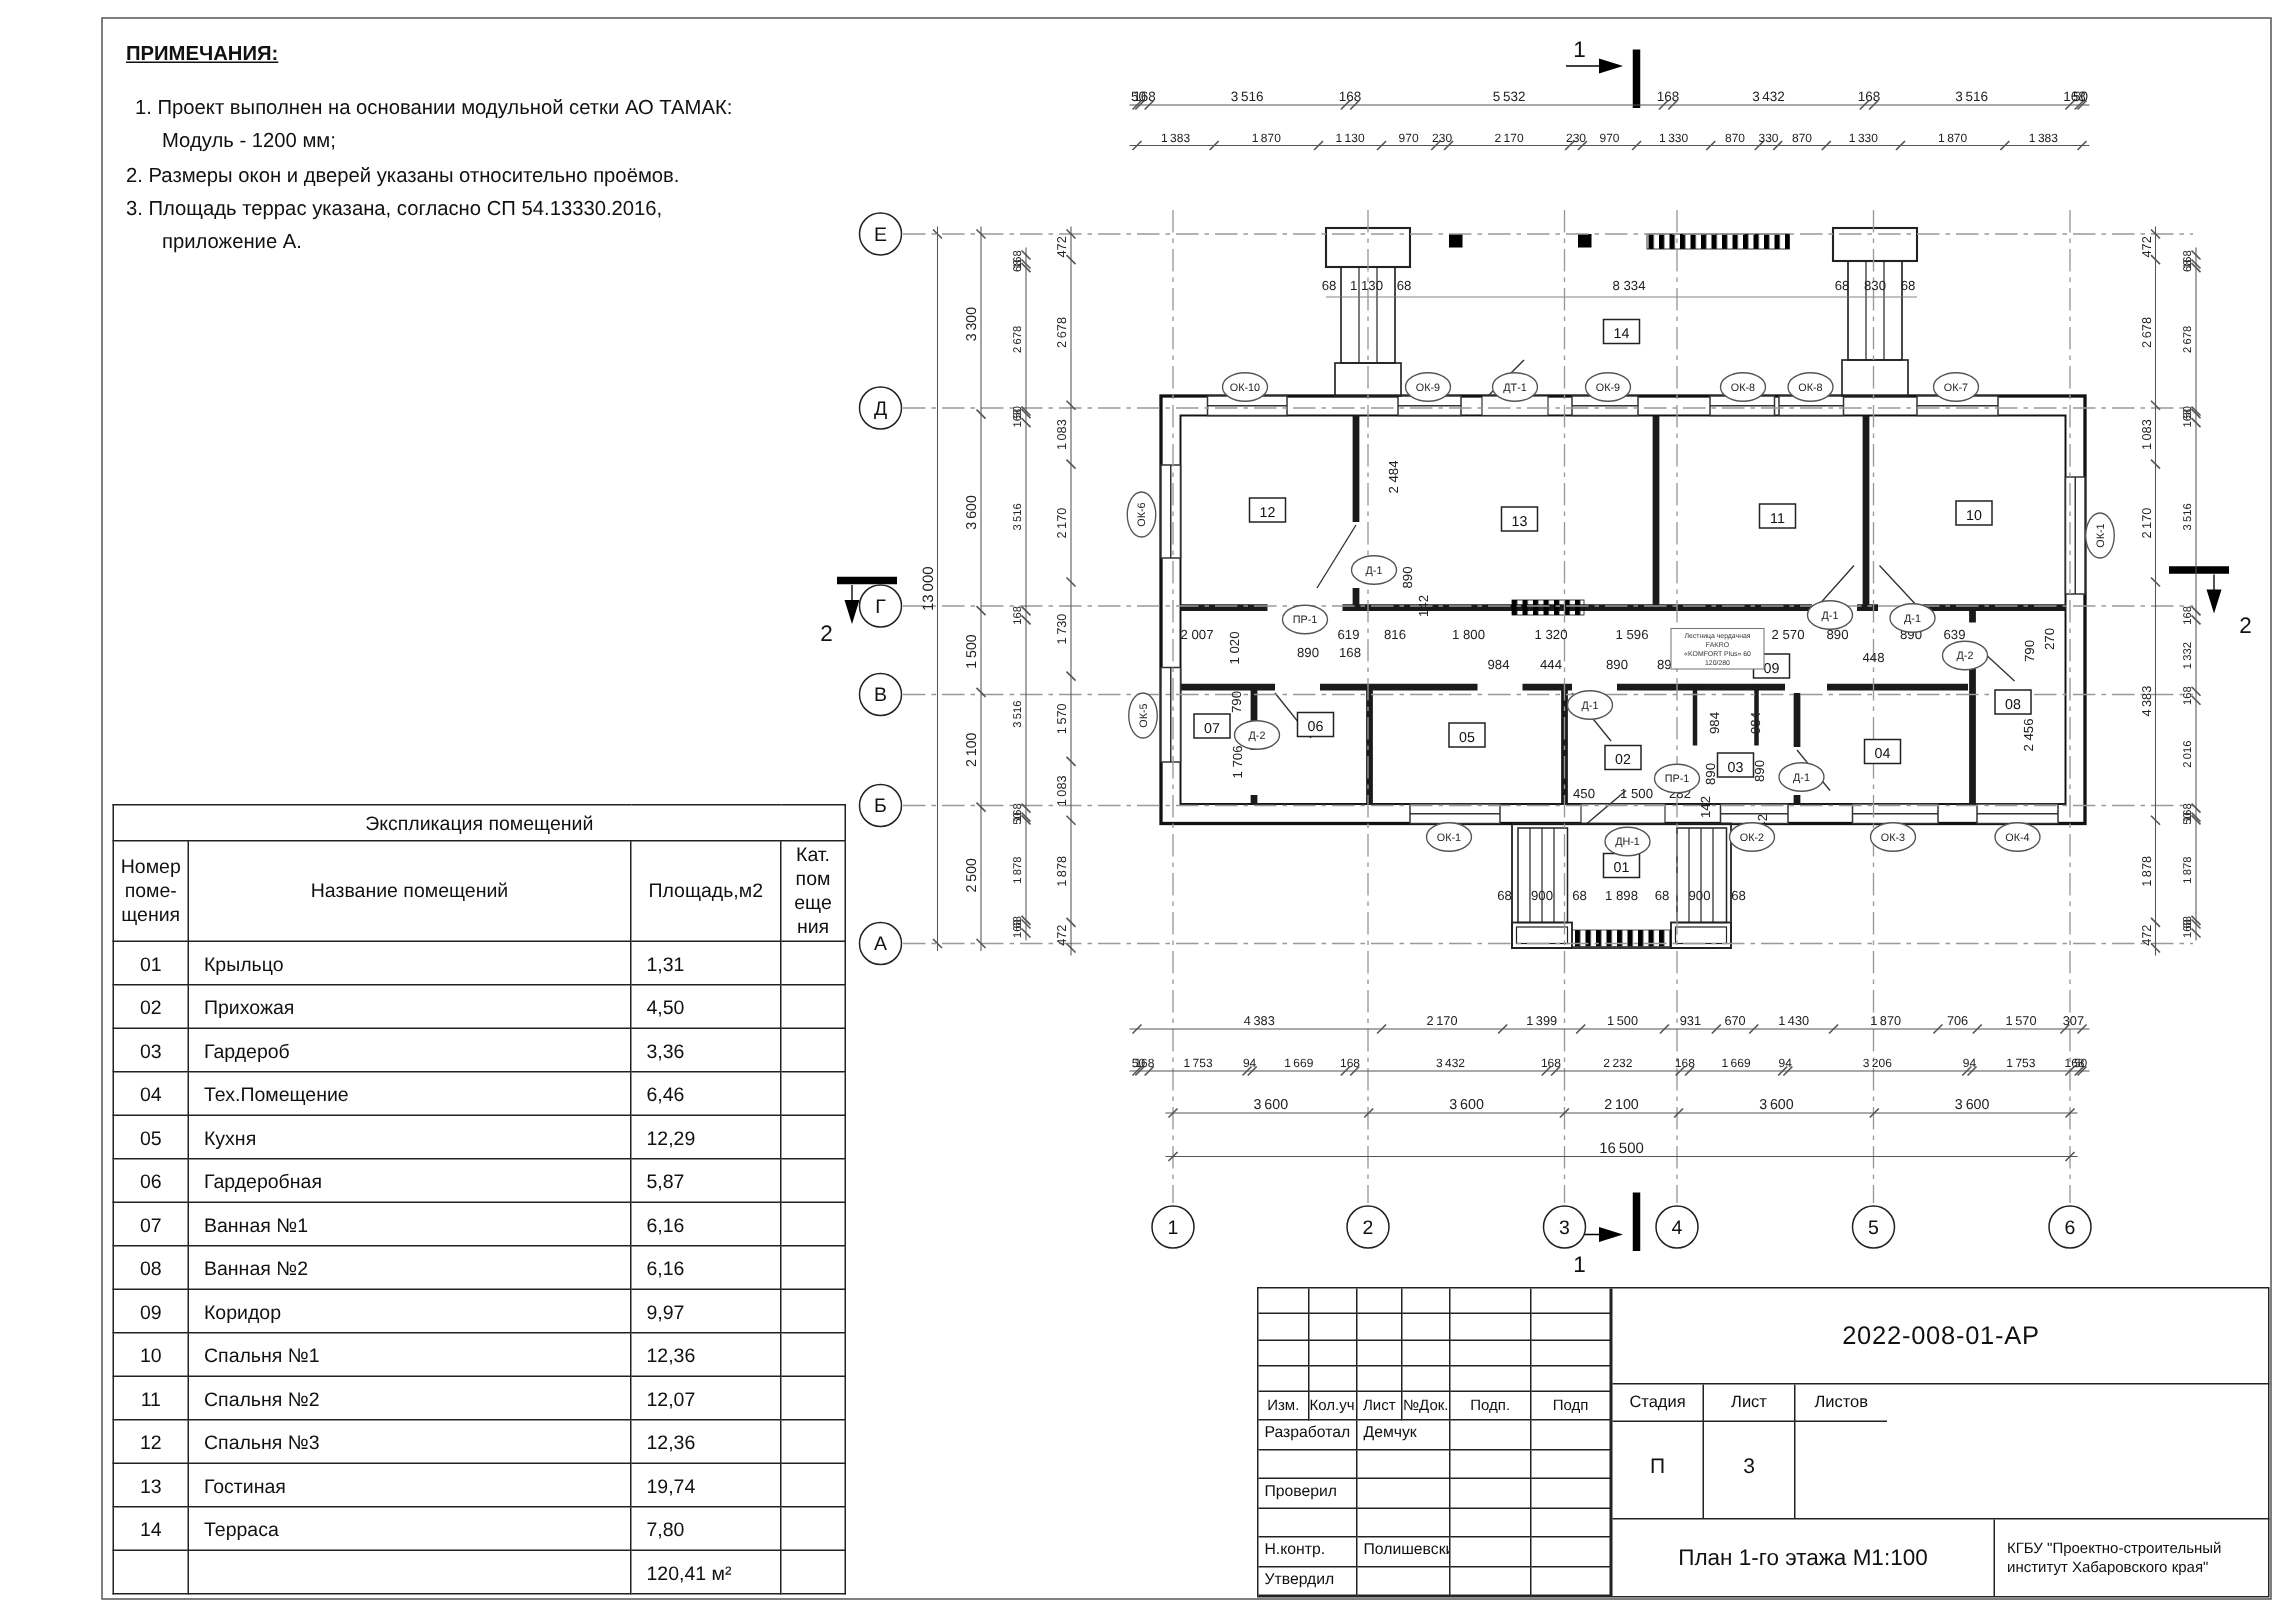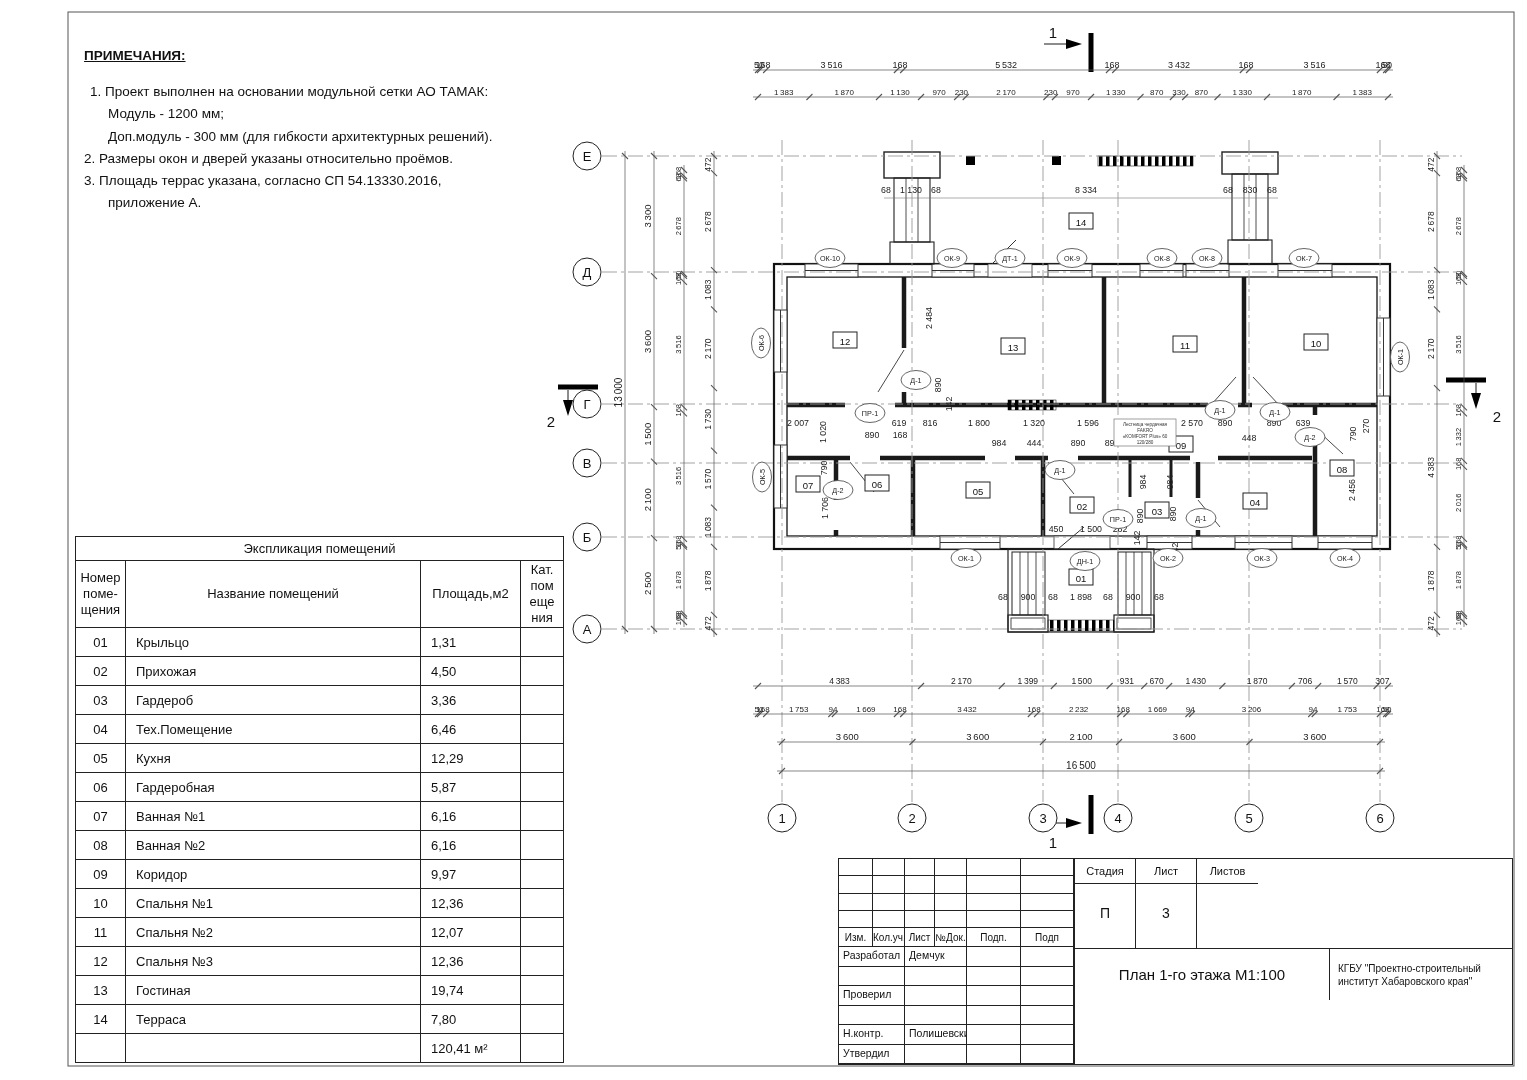--- a/index.html
+++ b/index.html
@@ -641,26 +641,25 @@
     </g>
     <g font-size="4.6" fill="#333">
       <rect x="1114" y="419" width="62" height="27" fill="#fff" stroke="#777" stroke-width="0.7"></rect>
       <text x="1145" y="425.5" text-anchor="middle">Лестница чердачная</text>
       <text x="1145" y="431.5" text-anchor="middle">FAKRO</text>
       <text x="1145" y="437.5" text-anchor="middle">«KOMFORT Plus» 60</text>
       <text x="1145" y="443.5" text-anchor="middle">120/280</text>
     </g>
   </svg>
 
-<div class="abs" style="left:80px;top:48px;width:490px;">
+<div class="abs" style="left:80px;top:28px;width:490px;">
   <div class="notes-title">ПРИМЕЧАНИЯ:</div>
   <div>
       <div class="note-line lvl-a">1.  Проект выполнен на основании модульной сетки АО ТАМАК:</div>
       <div class="note-line lvl-b">Модуль - 1200 мм;</div>
-      <div class="note-line lvl-b">Доп.модуль - 300 мм (для гибкости архитектурных решений).</div>
       <div class="note-line lvl-c">2. Размеры окон и дверей указаны относительно проёмов.</div>
       <div class="note-line lvl-c">3. Площадь террас указана, согласно СП 54.13330.2016,</div>
       <div class="note-line lvl-b">приложение А.</div>
     </div>
 </div>
 
 <div class="abs" style="left:75px;top:536px;">
   <table class="sched">
     <colgroup>
         <col style="width:50px">
@@ -846,20 +845,21 @@
         <span></span>
       </div>
     <div class="tb-prow">
         <span>Утвердил</span>
         <span></span>
         <span></span>
         <span></span>
       </div>
   </div>
   <div class="tb-right">
+    <div class="tb-doc">2022-008-01-АР</div>
     <div class="tb-mid">
       <div class="tb-slh">
         <div class="tb-slh-h">
           <span>Стадия</span>
           <span>Лист</span>
           <span>Листов</span>
         </div>
         <div class="tb-slh-v">
           <span>П</span>
           <span>3</span>

